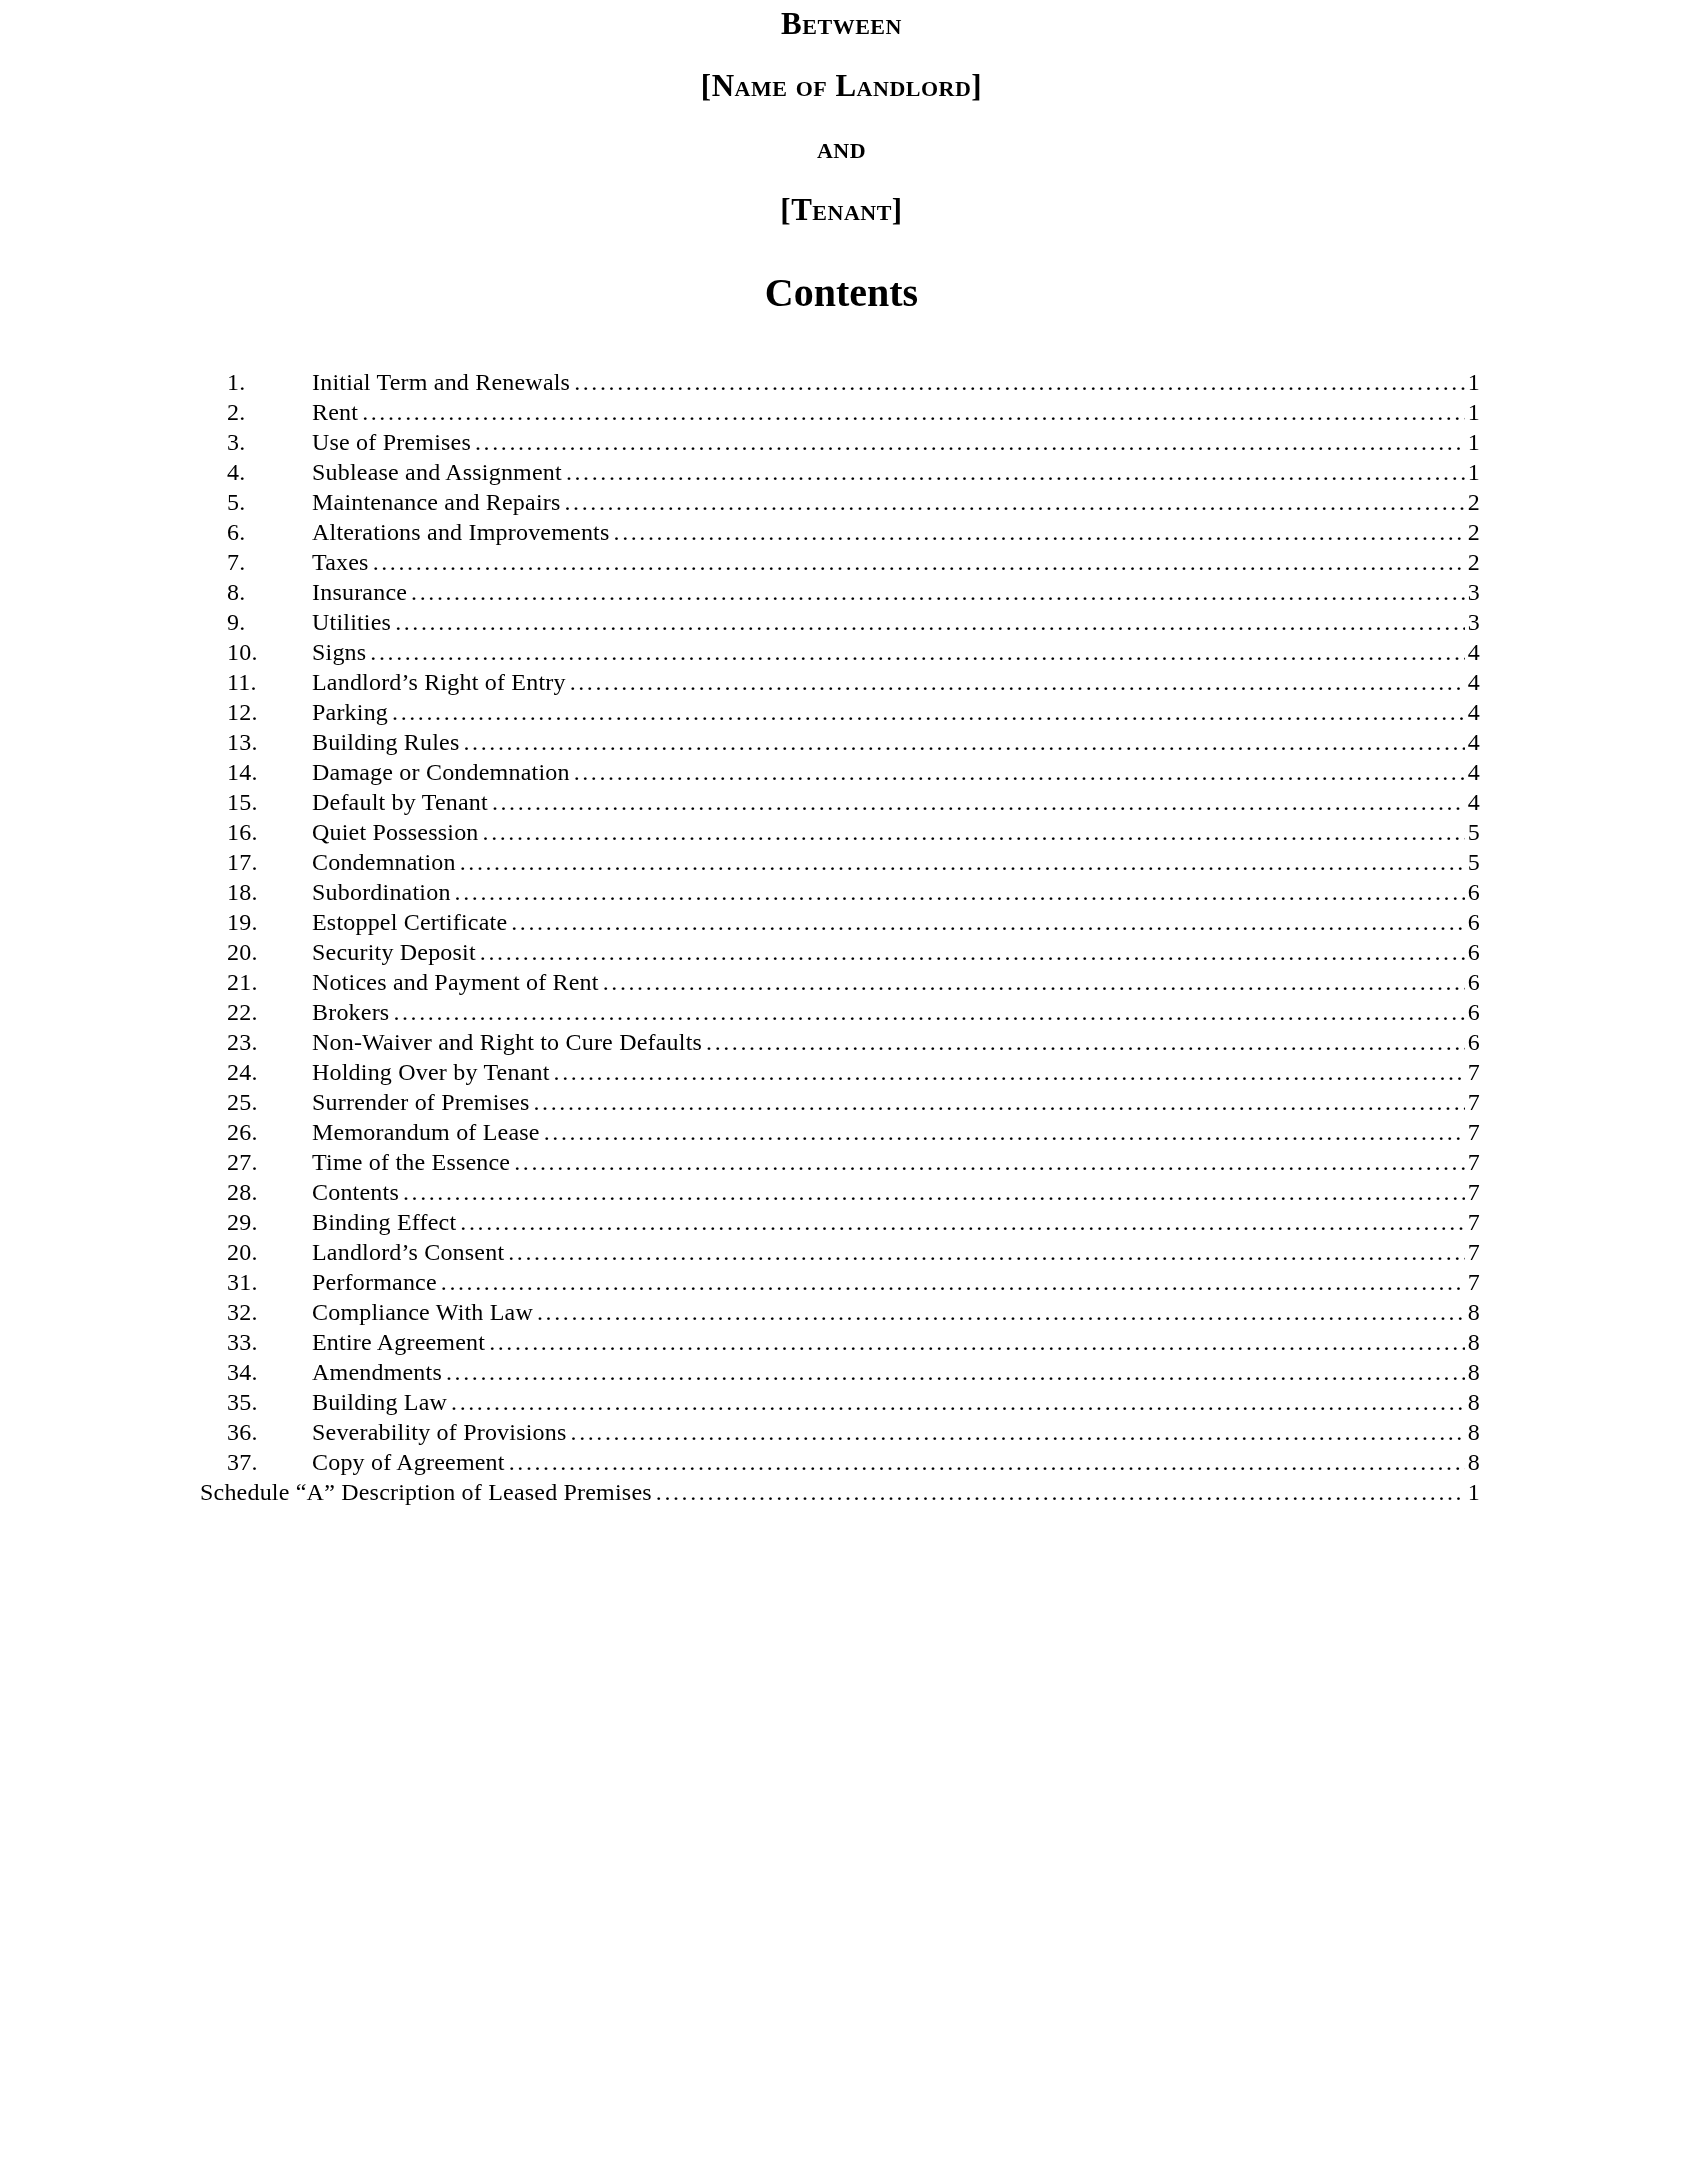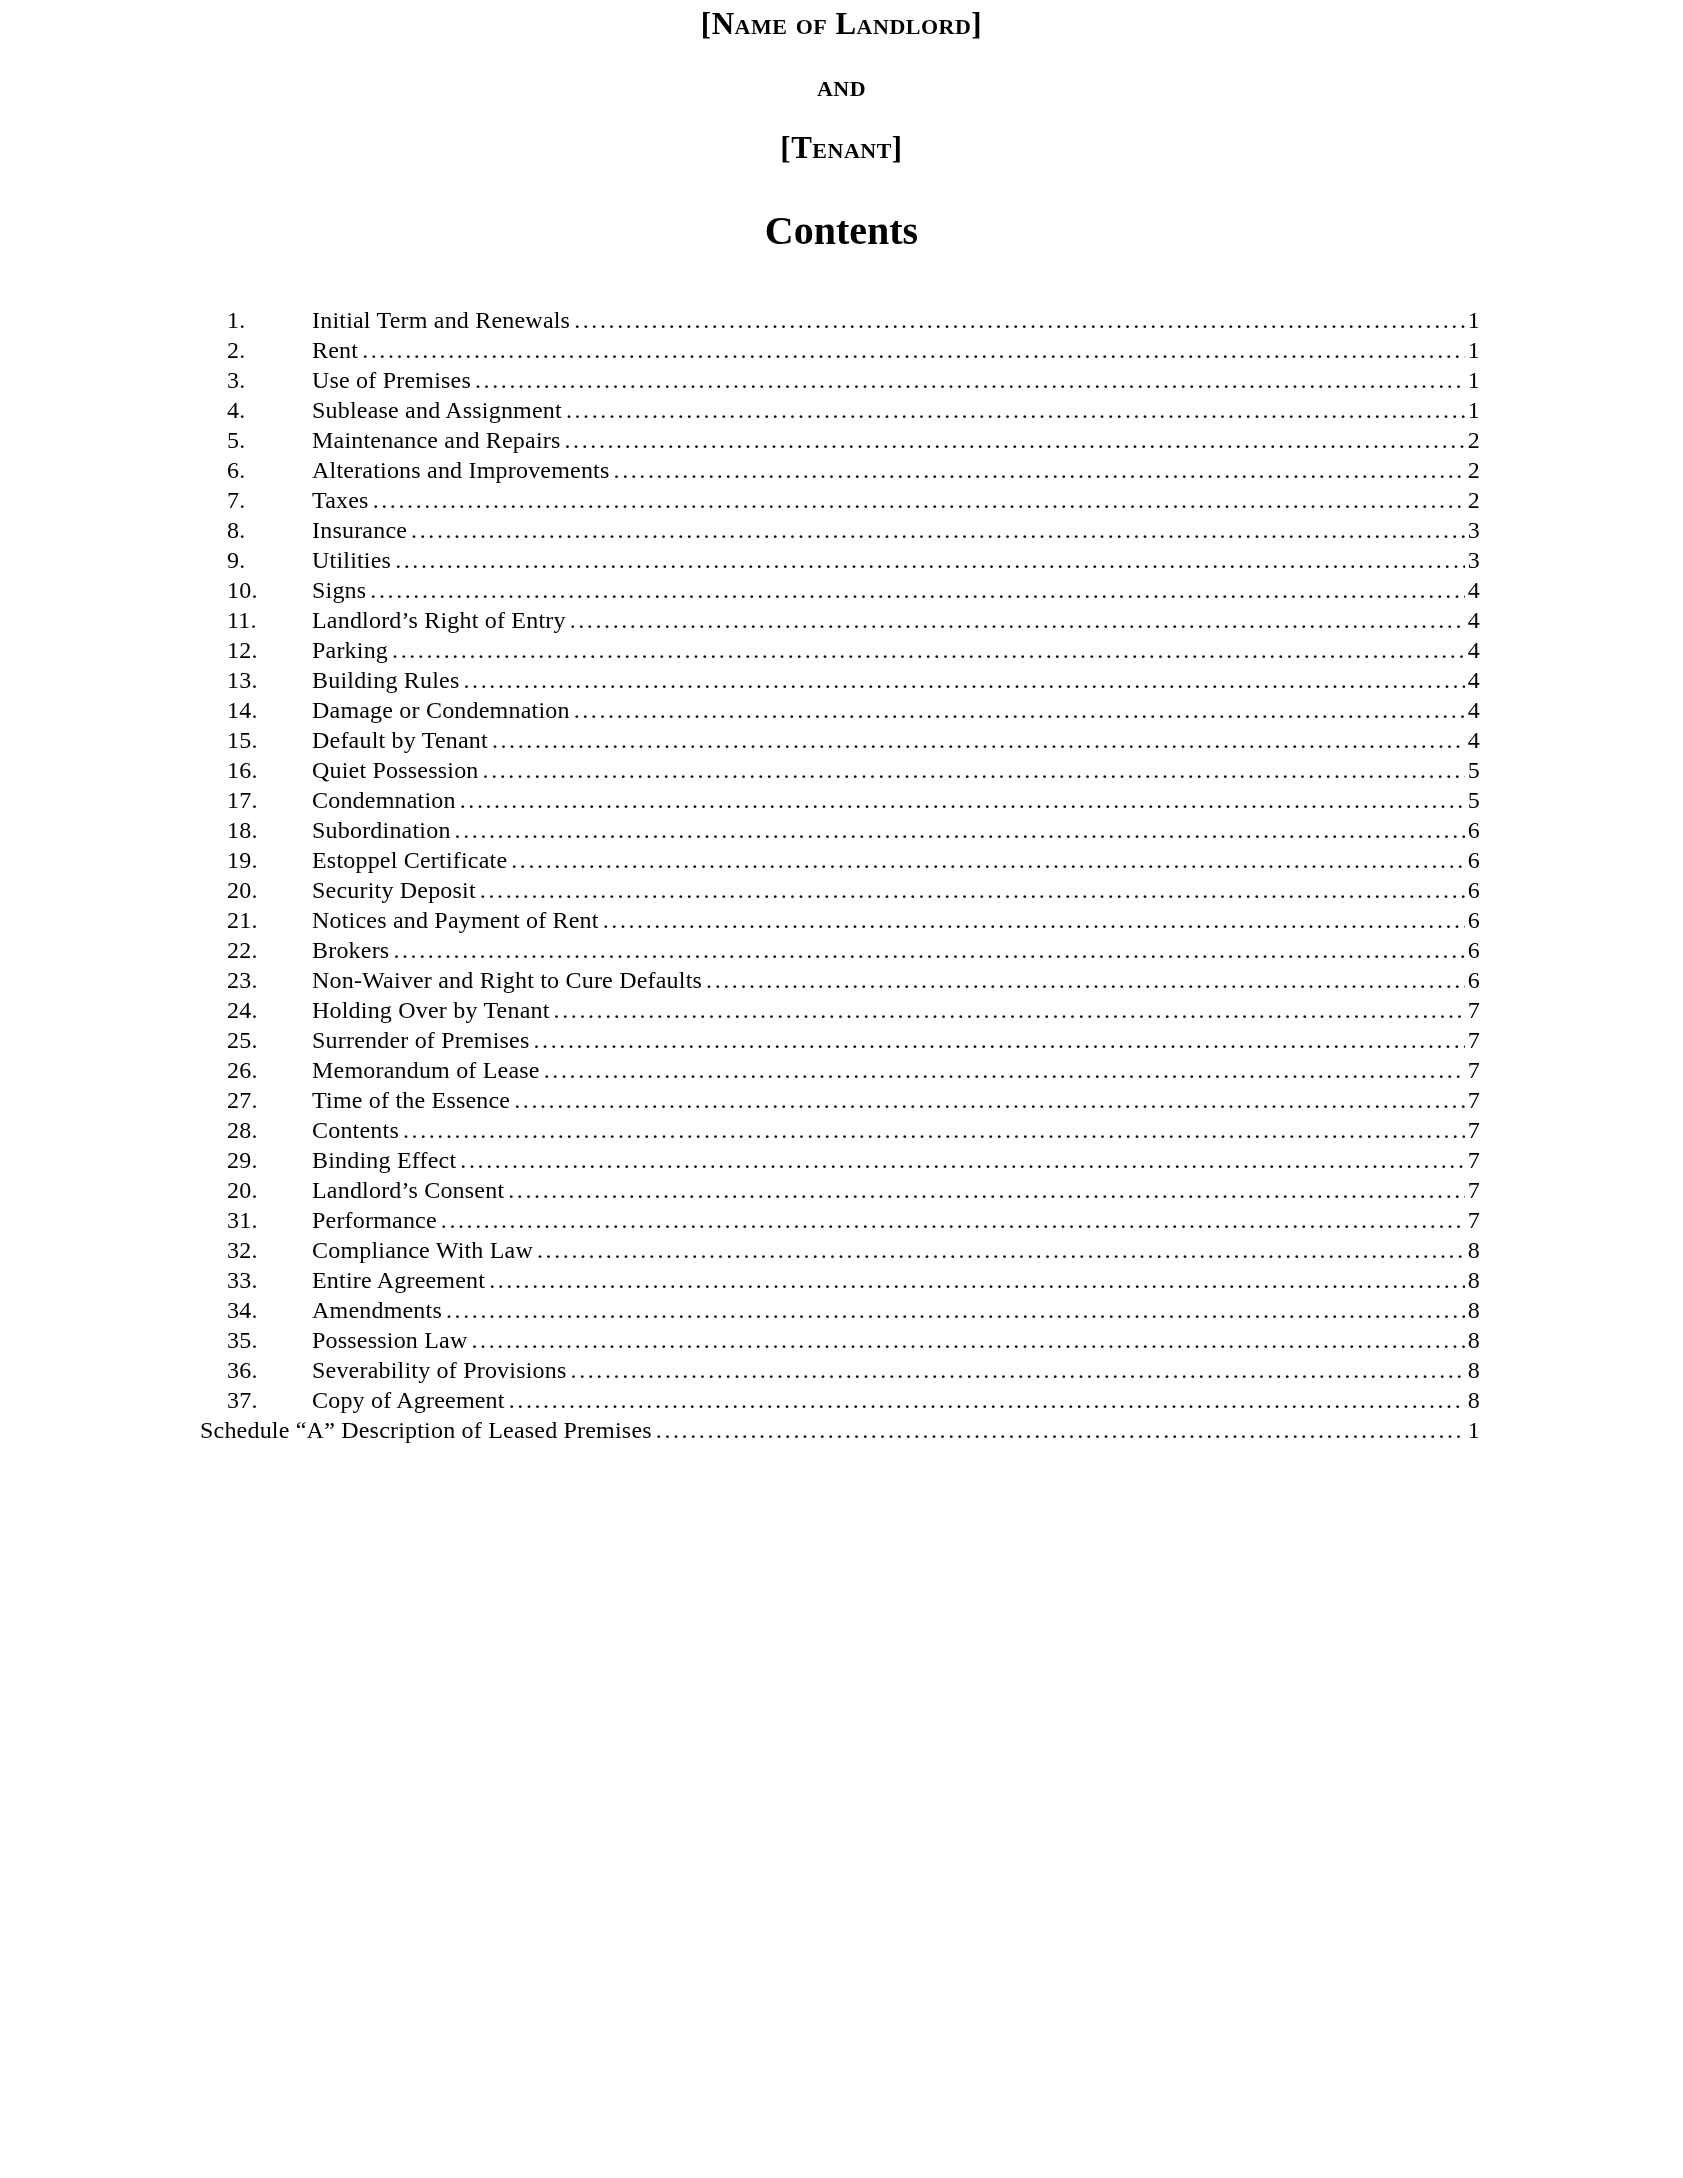--- a/index.html
+++ b/index.html
@@ -70,20 +70,21 @@
   }
   .toc-page {
     flex: 0 0 auto;
   }
 </style>
 </head>
 <body>
 
 <div class="page">
   <header class="doc-header">
+    <div class="hline">Between</div>
     <div class="hline">[Name of Landlord]</div>
     <div class="hline">and</div>
     <div class="hline">[Tenant]</div>
   </header>
 
   <h1 class="contents-title">Contents</h1>
 
   <nav class="toc" id="toc">
       <div class="toc-row numbered">
         <span class="toc-num">1.</span>
@@ -284,21 +285,21 @@
         <span class="toc-page">8</span>
       </div>
       <div class="toc-row numbered">
         <span class="toc-num">34.</span>
         <span class="toc-title">Amendments</span>
         <span class="leader">............................................................................................................................................................................................................................................................................................................</span>
         <span class="toc-page">8</span>
       </div>
       <div class="toc-row numbered">
         <span class="toc-num">35.</span>
-        <span class="toc-title">Possession Law</span>
+        <span class="toc-title">Building Law</span>
         <span class="leader">............................................................................................................................................................................................................................................................................................................</span>
         <span class="toc-page">8</span>
       </div>
       <div class="toc-row numbered">
         <span class="toc-num">36.</span>
         <span class="toc-title">Severability of Provisions</span>
         <span class="leader">............................................................................................................................................................................................................................................................................................................</span>
         <span class="toc-page">8</span>
       </div>
       <div class="toc-row numbered">

